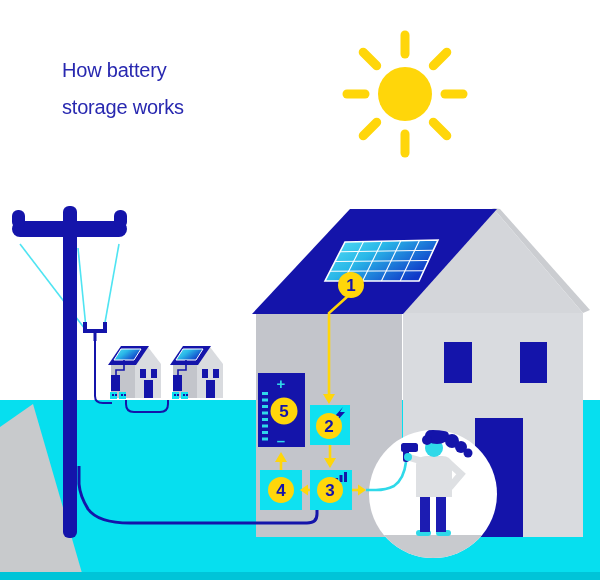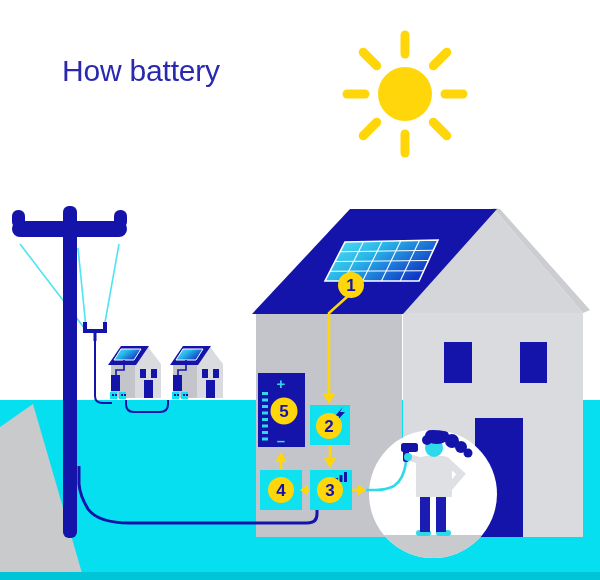--- a/index.html
+++ b/index.html
@@ -7,21 +7,21 @@
     position:relative;
     width:600px;height:580px;
     overflow:hidden;
     background:#ffffff;
     font-family:"Liberation Sans", sans-serif;
   }
   #scene{position:absolute;left:0;top:0;}
   #title{
     position:absolute;left:62px;top:52px;
     color:#2828B0;
-    font-size:30px;
+    font-size:20px;
     line-height:37px;
     font-weight:500;
     letter-spacing:-0.2px;
     white-space:nowrap;
   }
   #title span{display:block;}
   text.badge-num{
     font-family:"Liberation Sans", sans-serif;
     font-weight:bold;font-size:17px;fill:#1414AA;
     text-anchor:middle;
@@ -251,15 +251,16 @@
   </g>
 
   <g>
     <circle cx="351" cy="285" r="13" fill="#FFD60A"></circle>
     <text x="351" y="291" class="badge-num">1</text>
   </g>
 </svg>
 
 <div id="title">
   <span>How battery</span>
+  <span>storage works</span>
 </div>
 
 </div>
 
 </body></html>

